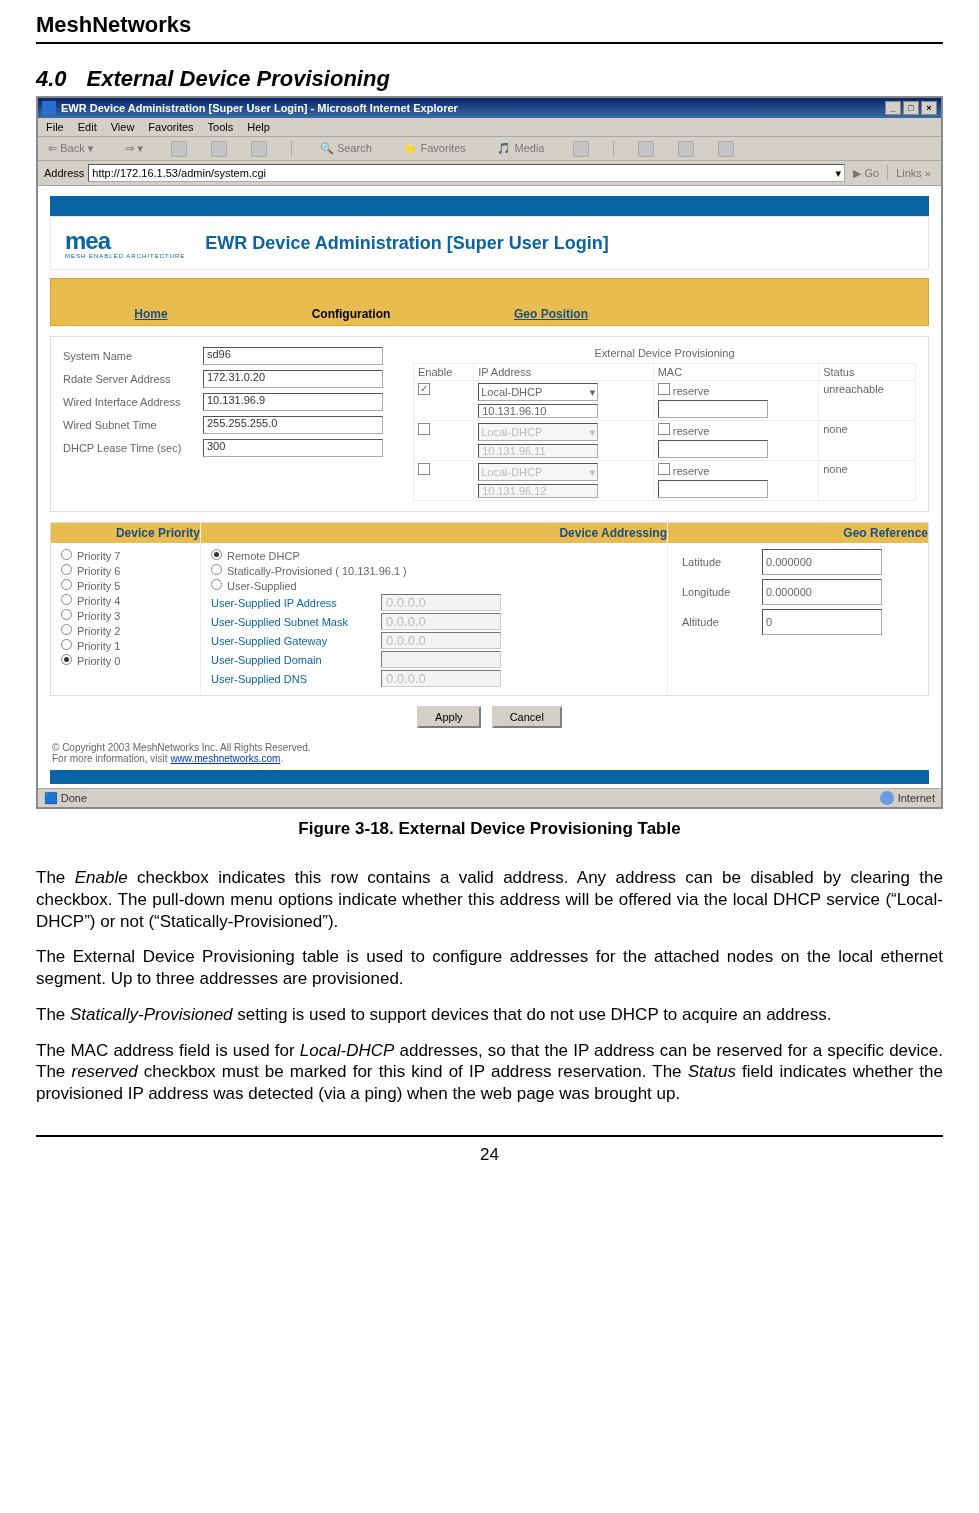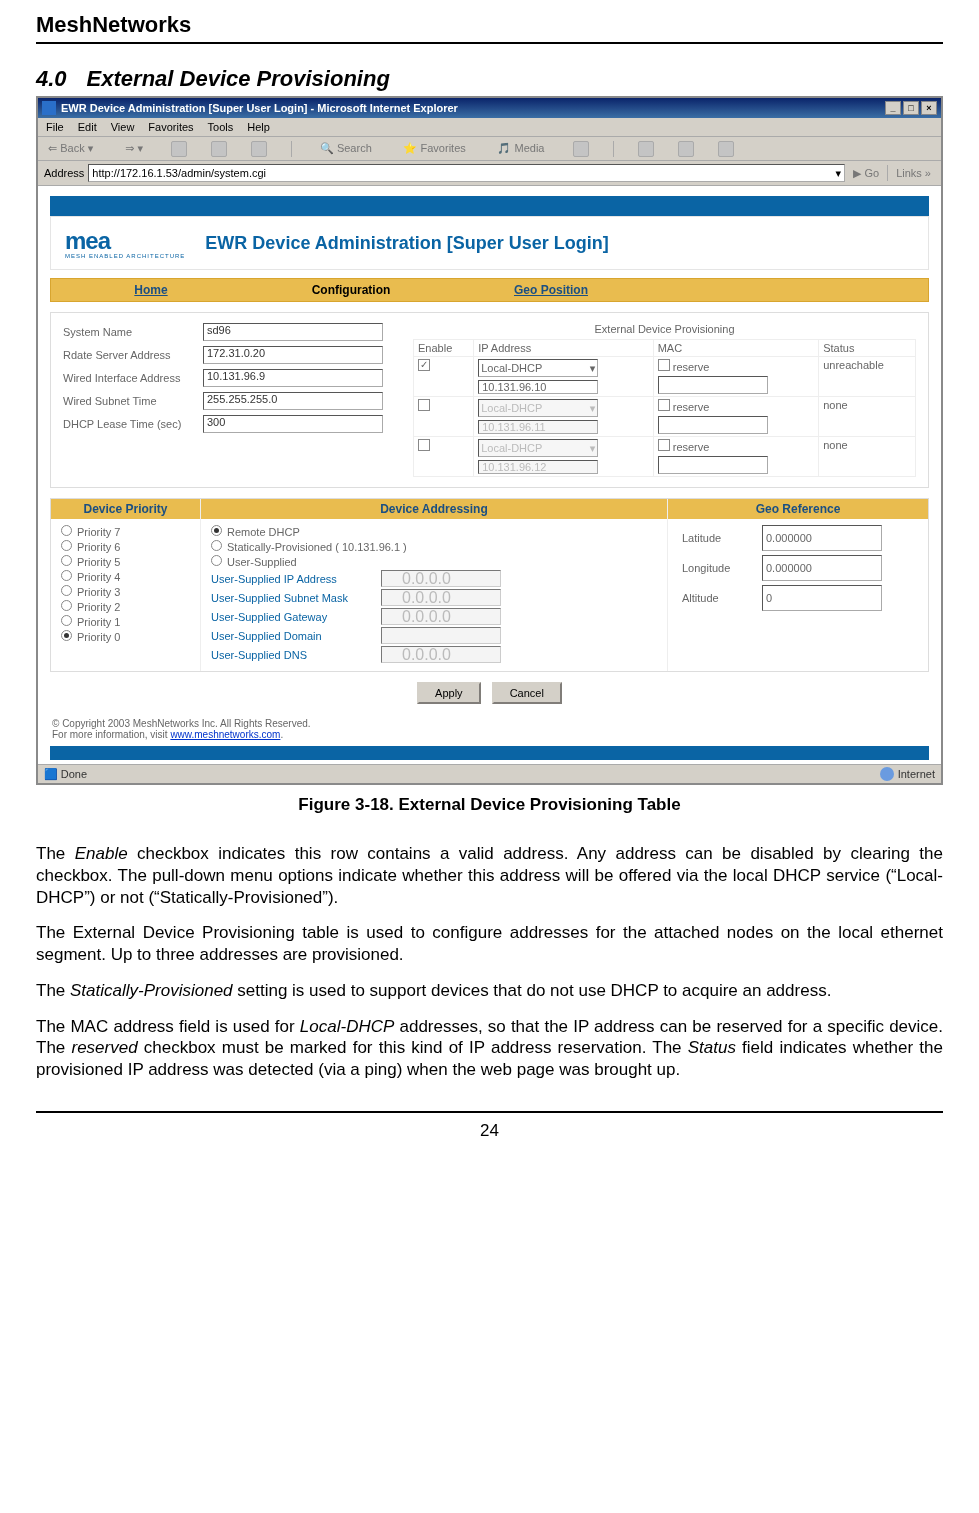--- a/index.html
+++ b/index.html
@@ -20,50 +20,50 @@
   .tico { width:16px; height:16px; background:#c4c4c4; border:1px solid #aaa; border-radius:2px; display:inline-block;}
   .addrbar { display:flex; align-items:center; gap:4px; padding:3px 6px; background:#d4d0c8; border-bottom:1px solid #aaa; color:#000;}
   .addr-input { flex:1; background:#fff; border:1px inset #aaa; height:18px; padding:0 3px; display:flex; align-items:center; font-size:11px; color:#000;}
   .content-area { background:#fff; padding:10px 12px 4px 12px; }
   .bluebar { height:20px; background:#0a64a4; margin-bottom:0;}
   .logo-row { background:#fff; border:1px solid #e5e5e5; padding:10px 14px; display:flex; align-items:center; gap:20px;}
   .logo { font-family: Arial; color:#0a64a4; font-weight:bold; font-size:24px; letter-spacing:-1px; }
   .logo-sub { font-size:6px; color:#0a64a4; letter-spacing:1px; margin-top:-2px;}
   .page-title-row { font-size:18px; color:#0a64a4; font-weight:bold;}
   .navtabs { background:#e9bc4f; border:1px solid #d8a52f; display:flex; padding:0; margin-top:8px;}
-  .navtabs .tab { flex:0 0 200px; text-align:center; padding:4px 0; color:#1b4f82; font-weight:bold; font-size:12px; text-decoration:underline;}
+  .navtabs .tab { flex:0 0 200px; text-align:center; padding:4px 0; color:#1b4f82; font-weight:bold; font-size:12px; text-decoration:underline;margin-top:24px;}
   .navtabs .tab.sel { color:#000; text-decoration:none;}
   .panel { border:1px solid #ddd; background:#fff; margin-top:10px; padding:10px 12px;}
   .syspanel { display:flex; gap:30px; }
   .syscol { flex:0 0 320px; }
   .sysrow { display:flex; align-items:center; margin-bottom:5px; font-size:11px; color:#666;}
   .syslabel { flex:0 0 140px; }
   .sysinput { border:1px inset #aaa; background:#fff; height:18px; padding:0 3px; font-size:11px; color:#333; flex:1;}
   .edp { flex:1; }
   .edp-head { text-align:center; color:#666; font-size:11px; margin-bottom:4px;}
   .edp-table th { font-size:11px; font-weight:normal; color:#666; text-align:left; padding:2px 4px; border:1px solid #eee;}
   .edp-table td { padding:2px 4px; border:1px solid #eee; font-size:11px; color:#666; vertical-align:top;}
   .edp-select { width:120px; height:18px; border:1px inset #aaa; background:#fff; font-size:11px; padding:0 2px; display:flex; align-items:center; justify-content:space-between;}
   .edp-ip { width:120px; height:14px; border:1px inset #aaa; background:#fff; font-size:11px; padding:0 3px; margin-top:3px; display:flex; align-items:center;}
   .dim { color:#bbb; background:#f6f6f6;}
   .cb { width:12px; height:12px; border:1px solid #888; background:#fff; display:inline-block;}
   .cb.checked::after{content:"✓"; font-size:10px; position:relative; top:-2px; left:1px;}
   .macinput{width:110px;height:18px;border:1px inset #aaa;background:#fff;display:block;margin-top:3px;}
   .lowerpanel { display:flex; gap:0; border:1px solid #ddd; margin-top:10px; background:#fff;}
-  .colhdr { background:#e9bc4f; color:#1b4f82; font-weight:bold; font-size:12px; text-align:center; padding:3px 0;}
+  .colhdr { background:#e9bc4f; color:#1b4f82; font-weight:bold; font-size:12px; text-align:right; padding:3px 0;}
   .prioritycol{flex:0 0 150px; border-right:1px solid #eee;}
   .addrcol{flex:1; border-right:1px solid #eee;}
   .georefcol{flex:0 0 260px;}
   .radio{width:11px;height:11px;border:1px solid #888;border-radius:50%;display:inline-block;margin-right:5px;background:#fff;}
   .radio.sel::after{content:"";display:block;width:5px;height:5px;background:#333;border-radius:50%;margin:2px;}
   .pcol-body{padding:6px 10px; font-size:11px; color:#666;}
   .pcol-body div{margin-bottom:2px;}
   .uslabel{color:#0a64a4; font-size:11px;}
   .usrow{display:flex;align-items:center;gap:10px;margin-bottom:3px;}
-  .usrow .inp{width:120px;height:17px;border:1px inset #ccc;background:#f4f4f4;font-size:16px;color:#bbb;padding:0 20px;display:flex;align-items:center;}
+  .usrow .inp{width:120px;height:17px;border:1px inset #ccc;background:#f4f4f4;font-size:13px;color:#bbb;padding:0 4px;display:flex;align-items:center;}
   .geobody{padding:6px 14px;font-size:11px;color:#666;}
   .geobody .grow{display:flex;align-items:center;margin-bottom:4px;}
   .glabel{flex:0 0 80px;}
   .ginp{width:120px;height:26px;border:1px inset #aaa;background:#fff;font-size:11px;padding:0 3px;display:flex;align-items:center;}
   .btnrow{text-align:center;padding:10px 0;}
   .btn3d{display:inline-block;padding:3px 16px;border:2px outset #d4d0c8;background:#d4d0c8;font-size:11px;color:#000;margin:0 4px;}
   .copyright{font-size:10px;color:#666;padding:4px 2px 0 2px;}
   .copyright a{color:#0033cc;text-decoration:underline;}
   .statusbar{display:flex;align-items:center;background:#d4d0c8;border-top:1px solid #aaa;padding:2px 6px;font-size:11px;color:#333;}
   .statusbar .ricon{margin-left:auto;display:flex;align-items:center;gap:4px;}

